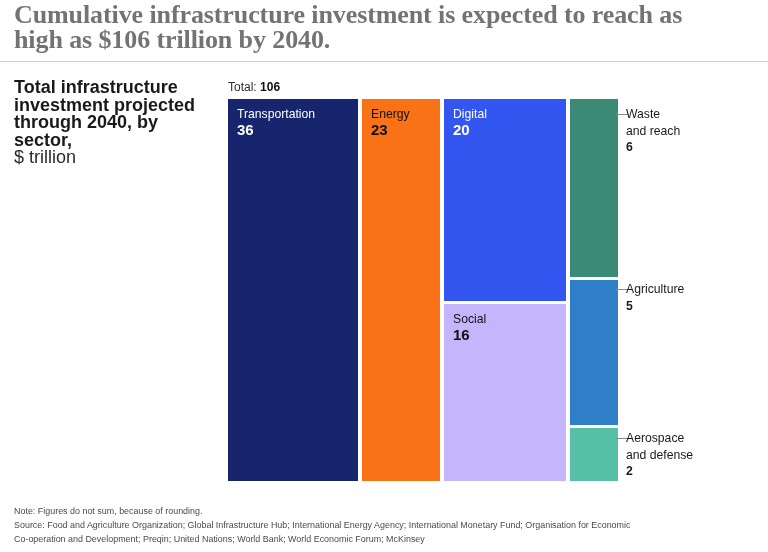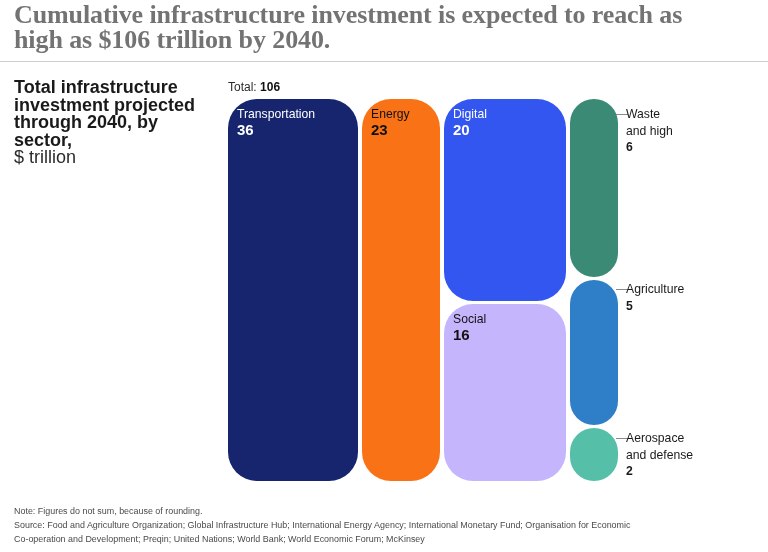--- a/index.html
+++ b/index.html
@@ -67,21 +67,20 @@
   .chart {
     position: absolute;
     left: 228px;
     top: 99px;
     width: 390px;
     height: 382px;
   }
   .seg {
     position: absolute;
     box-sizing: border-box;
-    border-radius: 29px;
   }
   .seg .seg-label {
     position: absolute;
     left: 9px;
     top: 7px;
     font-size: 12.2px;
     line-height: 16px;
     white-space: nowrap;
   }
   .seg .seg-value {
@@ -170,21 +169,21 @@
   <div class="seg" style="left:342px; top:0px; width:48px; height:178px; background:#3b8a76;"></div>
 
   <div class="seg" style="left:342px; top:181px; width:48px; height:145px; background:#2f7ec8;"></div>
 
   <div class="seg" style="left:342px; top:329px; width:48px; height:53px; background:#55bfa8;"></div>
 </div>
 
 <div class="leader" style="left:616px; top:114px; width:12px;"></div>
 <div class="callout" style="left:626px; top:106px;">
   <span class="cl">Waste</span>
-  <span class="cl">and high</span>
+  <span class="cl">and reach</span>
   <span class="cv">6</span>
 </div>
 
 <div class="leader" style="left:616px; top:289px; width:12px;"></div>
 <div class="callout" style="left:626px; top:281px;">
   <span class="cl">Agriculture</span>
   <span class="cv">5</span>
 </div>
 
 <div class="leader" style="left:616px; top:438px; width:12px;"></div>

